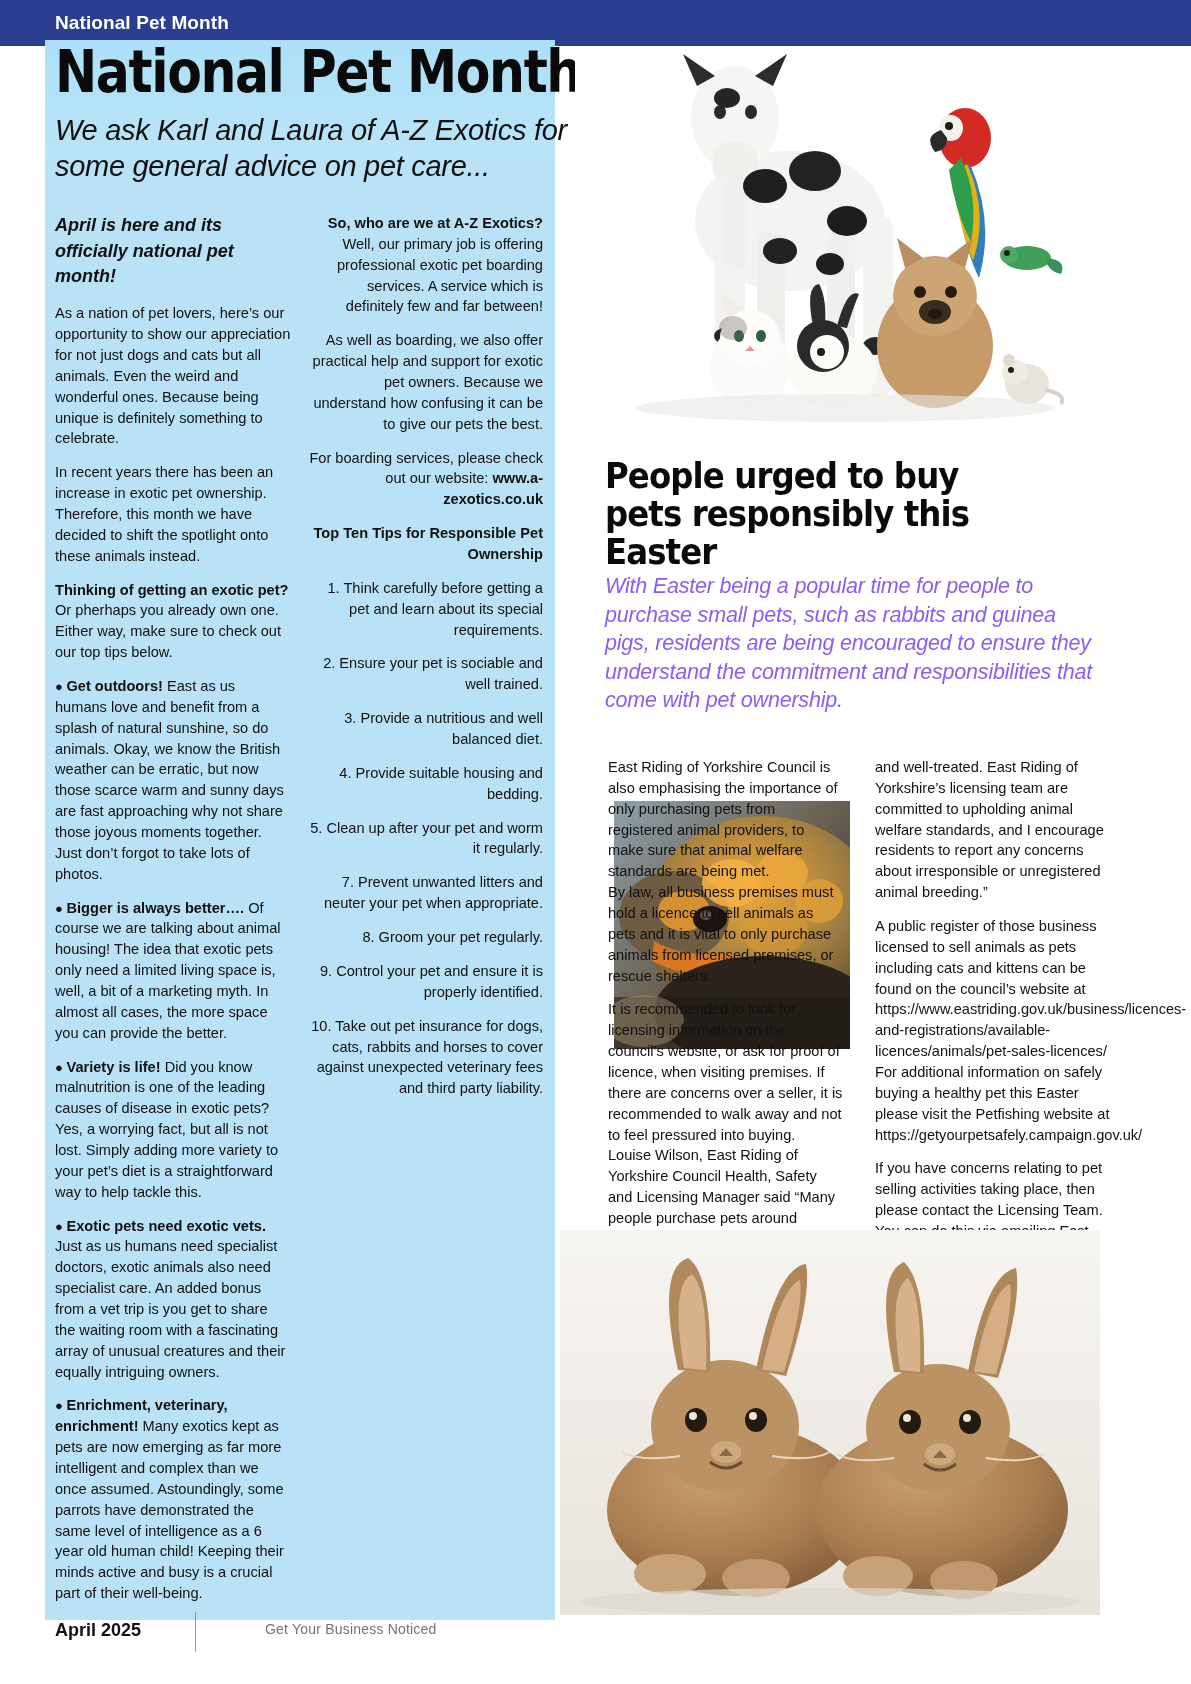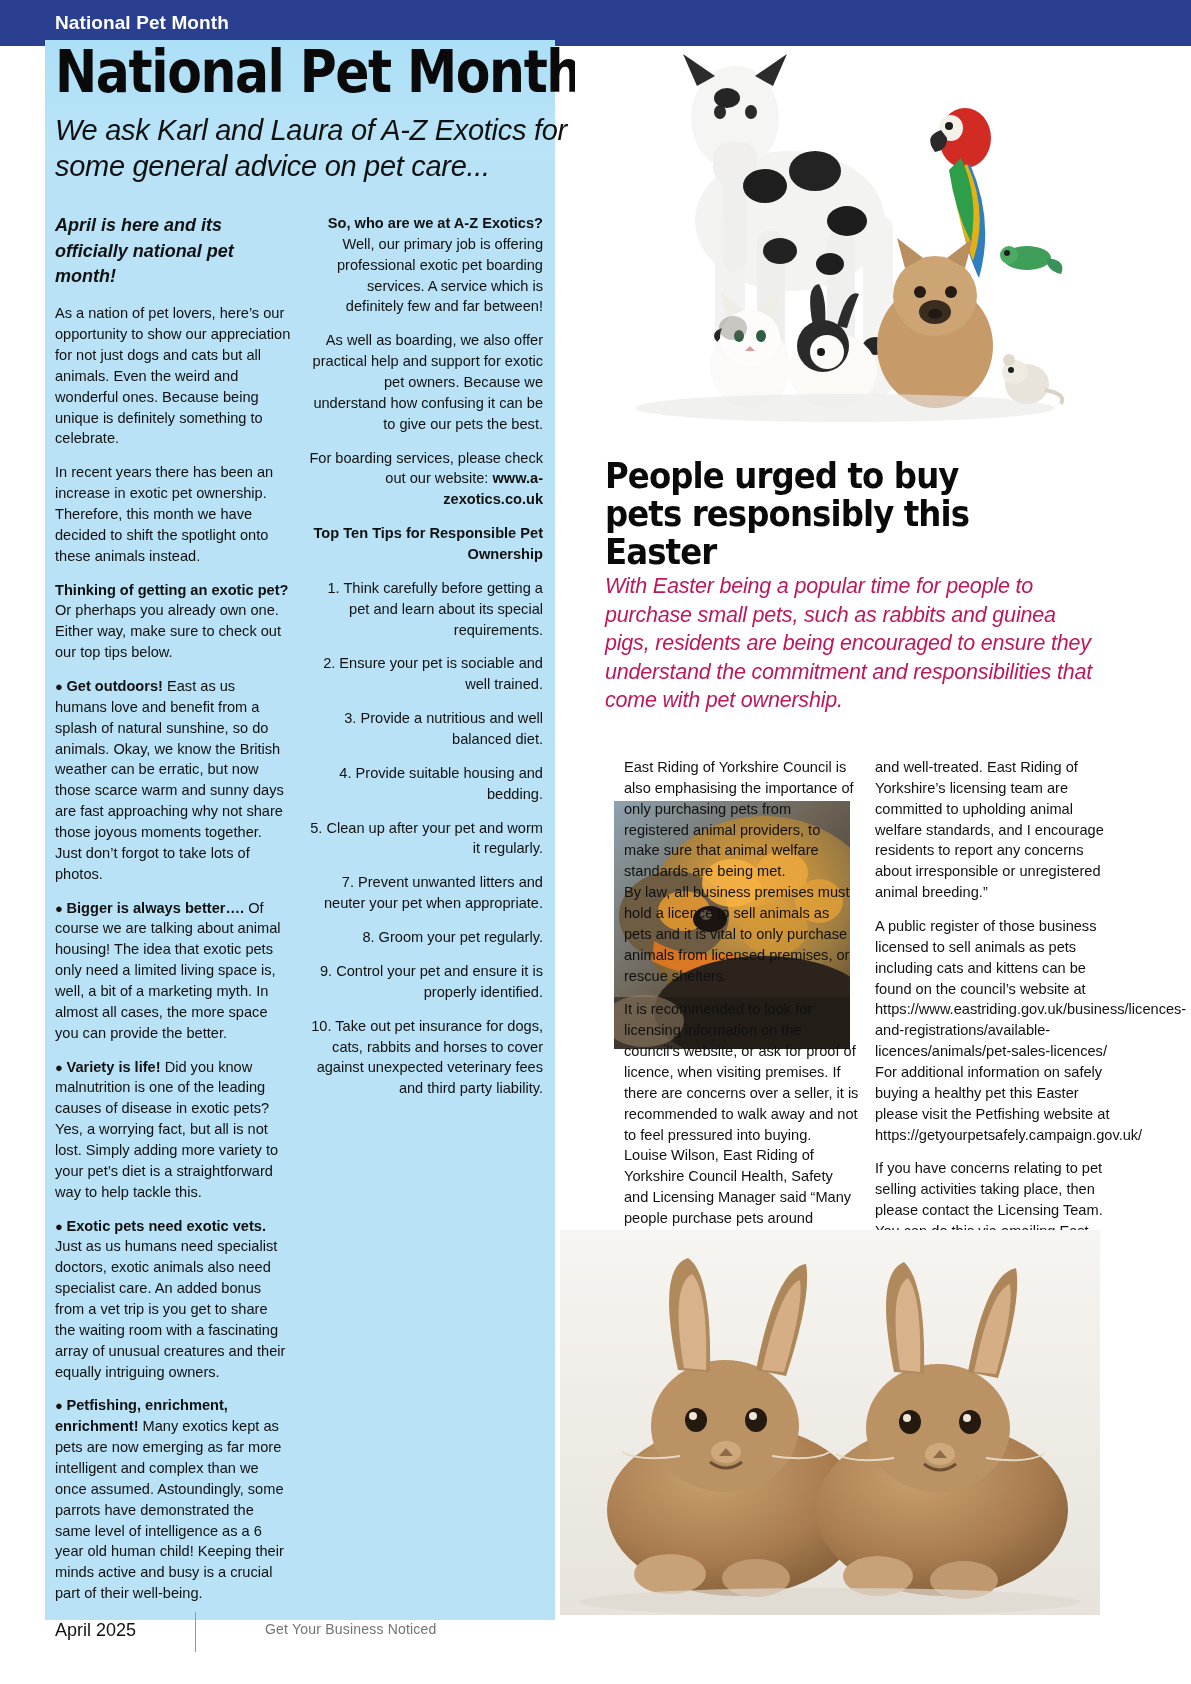--- a/index.html
+++ b/index.html
@@ -135,40 +135,40 @@
     transform: scaleX(0.9);
     transform-origin: left top;
   }
   .easter-standfirst {
     position: absolute;
     left: 605px; top: 572px;
     width: 500px;
     font-size: 21.5px;
     line-height: 1.33;
     font-style: italic;
-    color: #be185d;
+    color: #8b5cf6;
     letter-spacing: -0.2px;
   }
 
-  #col-3 { left: 624px; top: 757px; width: 236px; }
+  #col-3 { left: 608px; top: 757px; width: 236px; }
   #col-4 { left: 875px; top: 757px; width: 236px; }
 
   
   .footer {
     position: absolute;
     left: 55px;
     bottom: 36px;
     width: 1080px;
     height: 30px;
   }
   .footer .issue {
     position: absolute;
     left: 0; top: 2px;
     font-size: 18px;
-    font-weight: normal;
+    font-weight: bold;
     color: #111;
   }
   .footer .divider {
     position: absolute;
     left: 140px; top: -6px;
     width: 1px; height: 40px;
     background: #9a9a9a;
   }
   .footer .tagline {
     position: absolute;
@@ -201,21 +201,21 @@
 <div class="col" id="col-1">
   <p class="lead-it">April is here and its officially national pet month!</p>
   <p>As a nation of pet lovers, here’s our opportunity to show our appreciation for not just dogs and cats but all animals. Even the weird and wonderful ones. Because being unique is definitely something to celebrate.</p>
   <p>In recent years there has been an increase in exotic pet ownership. Therefore, this month we have decided to shift the spotlight onto these animals instead.</p>
   <p><b>Thinking of getting an exotic pet?</b><span> Or pherhaps you already own one. Either way, make sure to check out our top tips below.</span></p>
   <div id="col1-tips">
       <p><span style="font-size: 13px;">● </span><b>Get outdoors!</b><span> East as us humans love and benefit from a splash of natural sunshine, so do animals. Okay, we know the British weather can be erratic, but now those scarce warm and sunny days are fast approaching why not share those joyous moments together. Just don’t forgot to take lots of photos.</span></p>
       <p><span style="font-size: 13px;">● </span><b>Bigger is always better….</b><span> Of course we are talking about animal housing! The idea that exotic pets only need a limited living space is, well, a bit of a marketing myth. In almost all cases, the more space you can provide the better.</span></p>
       <p><span style="font-size: 13px;">● </span><b>Variety is life!</b><span> Did you know malnutrition is one of the leading causes of disease in exotic pets? Yes, a worrying fact, but all is not lost. Simply adding more variety to your pet’s diet is a straightforward way to help tackle this.</span></p>
       <p><span style="font-size: 13px;">● </span><b>Exotic pets need exotic vets.</b><span> Just as us humans need specialist doctors, exotic animals also need specialist care. An added bonus from a vet trip is you get to share the waiting room with a fascinating array of unusual creatures and their equally intriguing owners.</span></p>
-      <p><span style="font-size: 13px;">● </span><b>Petfishing, enrichment, enrichment!</b><span> Many exotics kept as pets are now emerging as far more intelligent and complex than we once assumed. Astoundingly, some parrots have demonstrated the same level of intelligence as a 6 year old human child! Keeping their minds active and busy is a crucial part of their well-being.</span></p>
+      <p><span style="font-size: 13px;">● </span><b>Enrichment, veterinary, enrichment!</b><span> Many exotics kept as pets are now emerging as far more intelligent and complex than we once assumed. Astoundingly, some parrots have demonstrated the same level of intelligence as a 6 year old human child! Keeping their minds active and busy is a crucial part of their well-being.</span></p>
     </div>
 </div>
 
 <div class="col" id="col-2">
   <p><b>So, who are we at A-Z Exotics?</b><span> Well, our primary job is offering professional exotic pet boarding services. A service which is definitely few and far between!</span></p>
   <p>As well as boarding, we also offer practical help and support for exotic pet owners. Because we understand how confusing it can be to give our pets the best.</p>
   <p><span>For boarding services, please check out our website: </span><b>www.a-zexotics.co.uk</b></p>
 
   <div class="photo" id="photo-tortoise">
     <svg class="ph-svg" viewBox="0 0 236 248" preserveAspectRatio="none">

